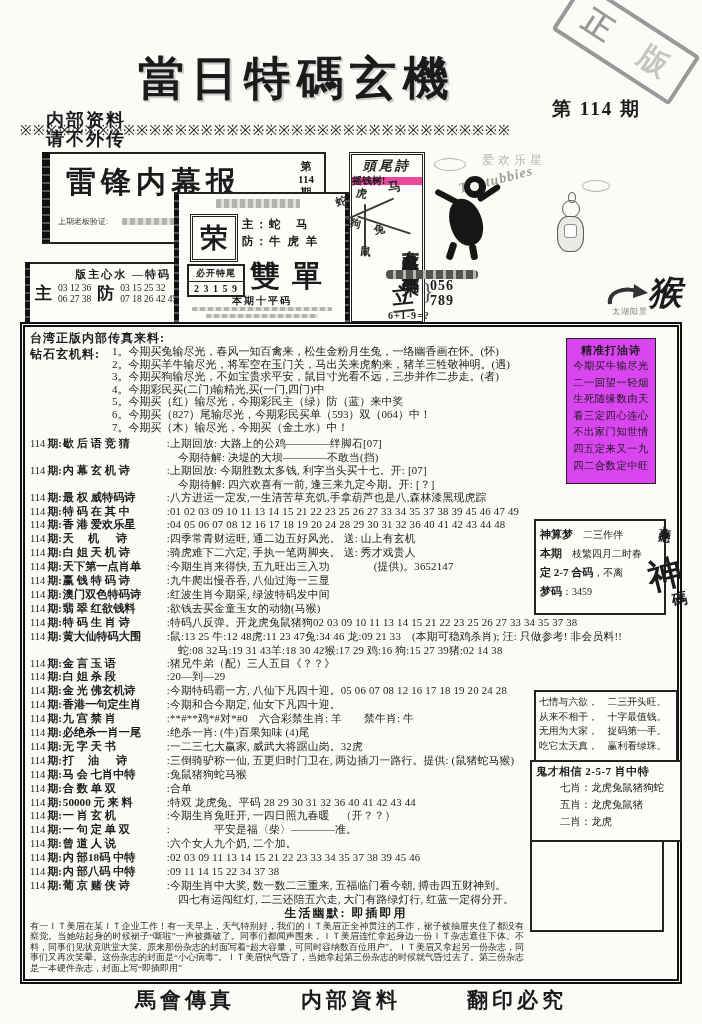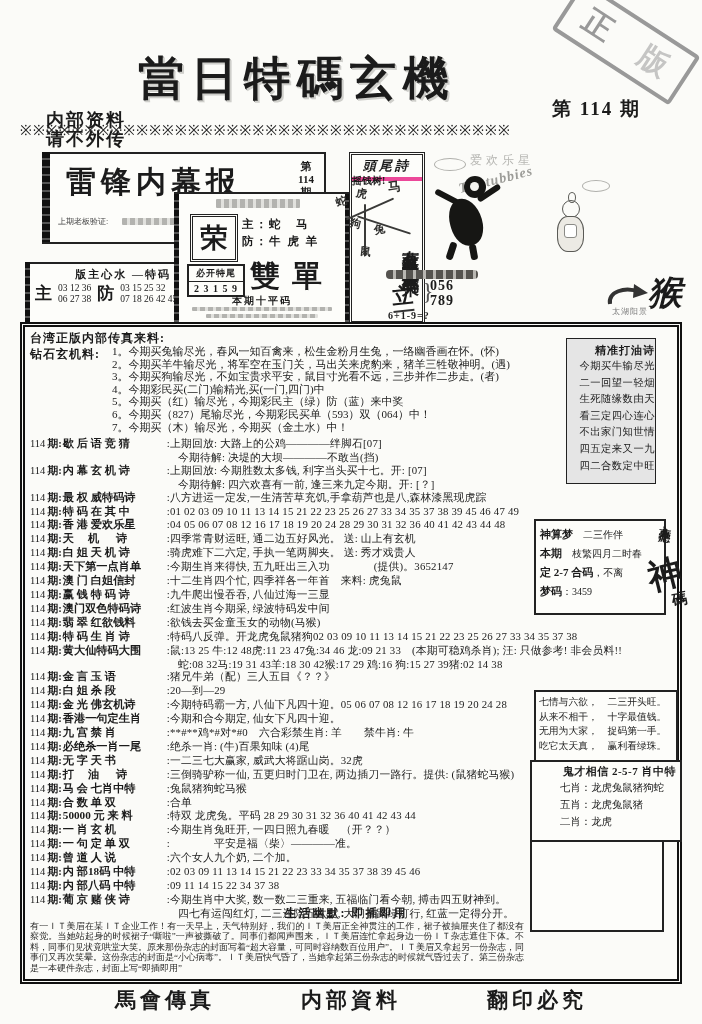--- a/index.html
+++ b/index.html
@@ -38,26 +38,26 @@
   .tailbox{left:11px;top:70px;width:54px;border:2px solid #222;text-align:center;}
   .tailbox .t1{font-size:9px;font-weight:bold;border-bottom:1.5px solid #222;padding:1px 0;letter-spacing:1px;}
   .tailbox .t2{font-size:10px;font-weight:bold;padding:1px 0;letter-spacing:1px;}
   .shuangdan{left:74px;top:62px;font-size:30px;font-weight:900;letter-spacing:12px;}
   .pingtitle{left:0;top:100px;width:100%;text-align:center;font-size:10px;font-weight:bold;letter-spacing:2px;}
   .mds1{left:16px;top:113px;width:140px;height:4px;}
   .mds2{left:30px;top:120px;width:112px;height:4px;}
   
   .poembox{left:349px;top:152px;width:70px;height:166px;border:3px double #222;background:#fdfdfa;}
   .poemtitle{left:0;top:0;width:100%;text-align:center;font-size:13px;font-weight:bold;font-style:italic;
-             border-bottom:4px solid #ec4899;padding:2px 0;letter-spacing:3px;}
+             border-bottom:8px solid #ec4899;padding:2px 0;letter-spacing:3px;}
   .poemcols{left:0;top:26px;width:100%;height:138px;writing-mode:vertical-rl;display:flex;
             font-size:17px;font-weight:900;letter-spacing:2px;justify-content:center;gap:4px;padding-top:2px;}
   
   .cartoon{left:330px;top:150px;width:286px;height:170px;}
-  .faintstars{left:140px;top:2px;font-size:12px;color:#b6b6b2;letter-spacing:4px;filter:blur(.4px);}
+  .faintstars{left:152px;top:2px;font-size:12px;color:#b6b6b2;letter-spacing:4px;filter:blur(.4px);}
   .brand{left:128px;top:22px;font-size:14px;font-weight:bold;font-style:italic;color:#9c9c98;
          transform:rotate(-14deg);letter-spacing:1px;}
   .treelabel{left:22px;top:24px;font-size:10px;font-weight:bold;}
   .branch{background:#3a3a38;height:2px;border-radius:2px;}
   .ta{position:absolute;font-size:11px;font-weight:bold;color:#2e2e2c;}
   .ta0{left:6px;top:44px;transform:rotate(-18deg);}
   .ta1{left:26px;top:36px;transform:rotate(10deg);}
   .ta2{left:58px;top:28px;transform:rotate(-8deg);font-size:13px;}
   .ta3{left:20px;top:66px;transform:rotate(14deg);}
   .ta4{left:44px;top:72px;transform:rotate(-12deg);}
@@ -95,37 +95,37 @@
   .introtitle{left:30px;top:330px;font-size:12px;font-weight:bold;letter-spacing:1px;}
   .diamondlabel{left:30px;top:346px;font-size:12px;font-weight:bold;letter-spacing:1px;}
   .ditems{left:112px;top:345px;width:452px;font-size:11px;line-height:12.6px;}
   .rows{left:30px;top:437px;width:640px;font-size:10.8px;line-height:12.9px;white-space:nowrap;}
   .row .rp{font-size:10.5px;}
   .row .rq{font-weight:bold;margin:0 1px 0 2px;}
   .row .rl{display:inline-block;width:104px;font-weight:bold;font-size:11.2px;}
   .row .rc{letter-spacing:.2px;}
   .row.cont{padding-left:148px;}
   
-  .dayou{left:566px;top:338px;width:88px;height:144px;border:1.5px solid #222;background:#e5e5e5;text-align:right;}
+  .dayou{left:566px;top:338px;width:88px;height:144px;border:1.5px solid #222;background:#d946ef;text-align:center;}
   .dayou .dt{font-size:11px;font-weight:900;padding-top:4px;letter-spacing:1px;}
   .dayou .dl{font-size:10.3px;line-height:16.6px;letter-spacing:.5px;}
   .shensuan{left:534px;top:519px;width:120px;height:84px;border:2px solid #222;background:#fdfdfa;font-size:10px;padding:4px 4px;line-height:18px;white-space:nowrap;}
   .shensuan b{font-size:11px;}
   .sdeco1{left:658px;top:516px;writing-mode:vertical-rl;font-size:12px;font-weight:bold;letter-spacing:2px;transform:rotate(8deg);}
   .sdeco2{left:648px;top:552px;font-size:34px;font-weight:900;transform:rotate(-14deg);}
   .sdeco3{left:672px;top:590px;font-size:15px;font-weight:bold;transform:rotate(-10deg);}
   .qiqing{left:534px;top:690px;width:134px;height:64px;border:2px solid #222;background:#fdfdfa;font-size:9.8px;line-height:14.6px;padding:3px 3px;white-space:nowrap;}
   .guicai{left:530px;top:760px;width:140px;height:74px;border:2px solid #222;background:#fdfdfa;padding:2px 4px;}
-  .guicai .gt{font-size:11px;font-weight:900;text-align:right;letter-spacing:.5px;}
+  .guicai .gt{font-size:11px;font-weight:900;text-align:left;letter-spacing:.5px;}
   .guicai .gl{font-size:10.4px;line-height:17px;white-space:nowrap;margin-left:24px;}
   .emptybox{left:530px;top:840px;width:130px;height:88px;border:2px solid #222;background:#fdfdfa;}
   .humorlabel{left:20px;top:905px;width:652px;text-align:center;font-size:12px;font-weight:bold;letter-spacing:2px;}
   .humor{left:30px;top:921px;width:494px;font-size:9px;line-height:10.4px;text-align:justify;color:#2a2a28;}
   
-  .footer{left:0;top:986px;width:702px;display:flex;justify-content:center;gap:86px;
+  .footer{left:0;top:986px;width:702px;display:flex;justify-content:center;gap:66px;
           font-size:21px;font-weight:900;letter-spacing:4px;}
 </style>
 </head>
 <body>
 
 <div class="page">
 
   <div class="abs conf">
     <div>内部资料</div>
     <div>请不外传</div>
@@ -258,21 +258,20 @@
       <div class="row"><span class="rp">114</span><span class="rq">期:</span><span class="rl">歇 后 语 竞 猜</span><span class="rc">:上期回放: 大路上的公鸡————绊脚石[07]</span></div>
       <div class="row cont"><span class="rc">今期待解: 决堤的大坝————不敢当(挡)</span></div>
       <div class="row"><span class="rp">114</span><span class="rq">期:</span><span class="rl">内 幕 玄 机 诗</span><span class="rc">:上期回放: 今期胜数太多钱, 利字当头买十七。开: [07]</span></div>
       <div class="row cont"><span class="rc">今期待解: 四六欢喜有一前, 逢三来九定今期。开: [？]</span></div>
       <div class="row"><span class="rp">114</span><span class="rq">期:</span><span class="rl">最 权 威特码诗</span><span class="rc">:八方进运一定发,一生清苦草充饥,手拿葫芦也是八,森林漆黑现虎踪</span></div>
       <div class="row"><span class="rp">114</span><span class="rq">期:</span><span class="rl">特 码 在 其 中</span><span class="rc">:01 02 03 09 10 11 13 14 15 21 22 23 25 26 27 33 34 35 37 38 39 45 46 47 49</span></div>
       <div class="row"><span class="rp">114</span><span class="rq">期:</span><span class="rl">香 港 爱欢乐星</span><span class="rc">:04 05 06 07 08 12 16 17 18 19 20 24 28 29 30 31 32 36 40 41 42 43 44 48</span></div>
       <div class="row"><span class="rp">114</span><span class="rq">期:</span><span class="rl">天　 机 　 诗</span><span class="rc">:四季常青财运旺, 通二边五好风光。 送: 山上有玄机</span></div>
       <div class="row"><span class="rp">114</span><span class="rq">期:</span><span class="rl">白 姐 天 机 诗</span><span class="rc">:骑虎难下二六定, 手执一笔两脚夹。 送: 秀才戏贵人</span></div>
       <div class="row"><span class="rp">114</span><span class="rq">期:</span><span class="rl">天下第一点肖单</span><span class="rc">:今期生肖来得快, 五九旺出三入功　　　　(提供)。3652147</span></div>
-      <div class="row"><span class="rp">114</span><span class="rq">期:</span><span class="rl">澳 门 白姐信封</span><span class="rc">:十二生肖四个忙, 四季祥各一年首　来料: 虎兔鼠</span></div>
       <div class="row"><span class="rp">114</span><span class="rq">期:</span><span class="rl">赢 钱 特 码 诗</span><span class="rc">:九牛爬出慢吞吞, 八仙过海一三显</span></div>
       <div class="row"><span class="rp">114</span><span class="rq">期:</span><span class="rl">澳门双色特码诗</span><span class="rc">:红波生肖今期采, 绿波特码发中间</span></div>
       <div class="row"><span class="rp">114</span><span class="rq">期:</span><span class="rl">翡 翠 红欲钱料</span><span class="rc">:欲钱去买金童玉女的动物(马猴)</span></div>
       <div class="row"><span class="rp">114</span><span class="rq">期:</span><span class="rl">特 码 生 肖 诗</span><span class="rc">:特码八反弹。开龙虎兔鼠猪狗02 03 09 10 11 13 14 15 21 22 23 25 26 27 33 34 35 37 38</span></div>
       <div class="row"><span class="rp">114</span><span class="rq">期:</span><span class="rl">黄大仙特码大围</span><span class="rc">:鼠:13 25 牛:12 48虎:11 23 47兔:34 46 龙:09 21 33　(本期可稳鸡杀肖); 汪: 只做参考! 非会员料!!</span></div>
       <div class="row cont"><span class="rc">蛇:08 32马:19 31 43羊:18 30 42猴:17 29 鸡:16 狗:15 27 39猪:02 14 38</span></div>
       <div class="row"><span class="rp">114</span><span class="rq">期:</span><span class="rl">金 言 玉 语</span><span class="rc">:猪兄牛弟（配）三人五目《？？》</span></div>
       <div class="row"><span class="rp">114</span><span class="rq">期:</span><span class="rl">白 姐 杀 段</span><span class="rc">:20—到—29</span></div>
       <div class="row"><span class="rp">114</span><span class="rq">期:</span><span class="rl">金 光 佛玄机诗</span><span class="rc">:今期特码霸一方, 八仙下凡四十迎。05 06 07 08 12 16 17 18 19 20 24 28</span></div>
       <div class="row"><span class="rp">114</span><span class="rq">期:</span><span class="rl">香港一句定生肖</span><span class="rc">:今期和合今期定, 仙女下凡四十迎。</span></div>

